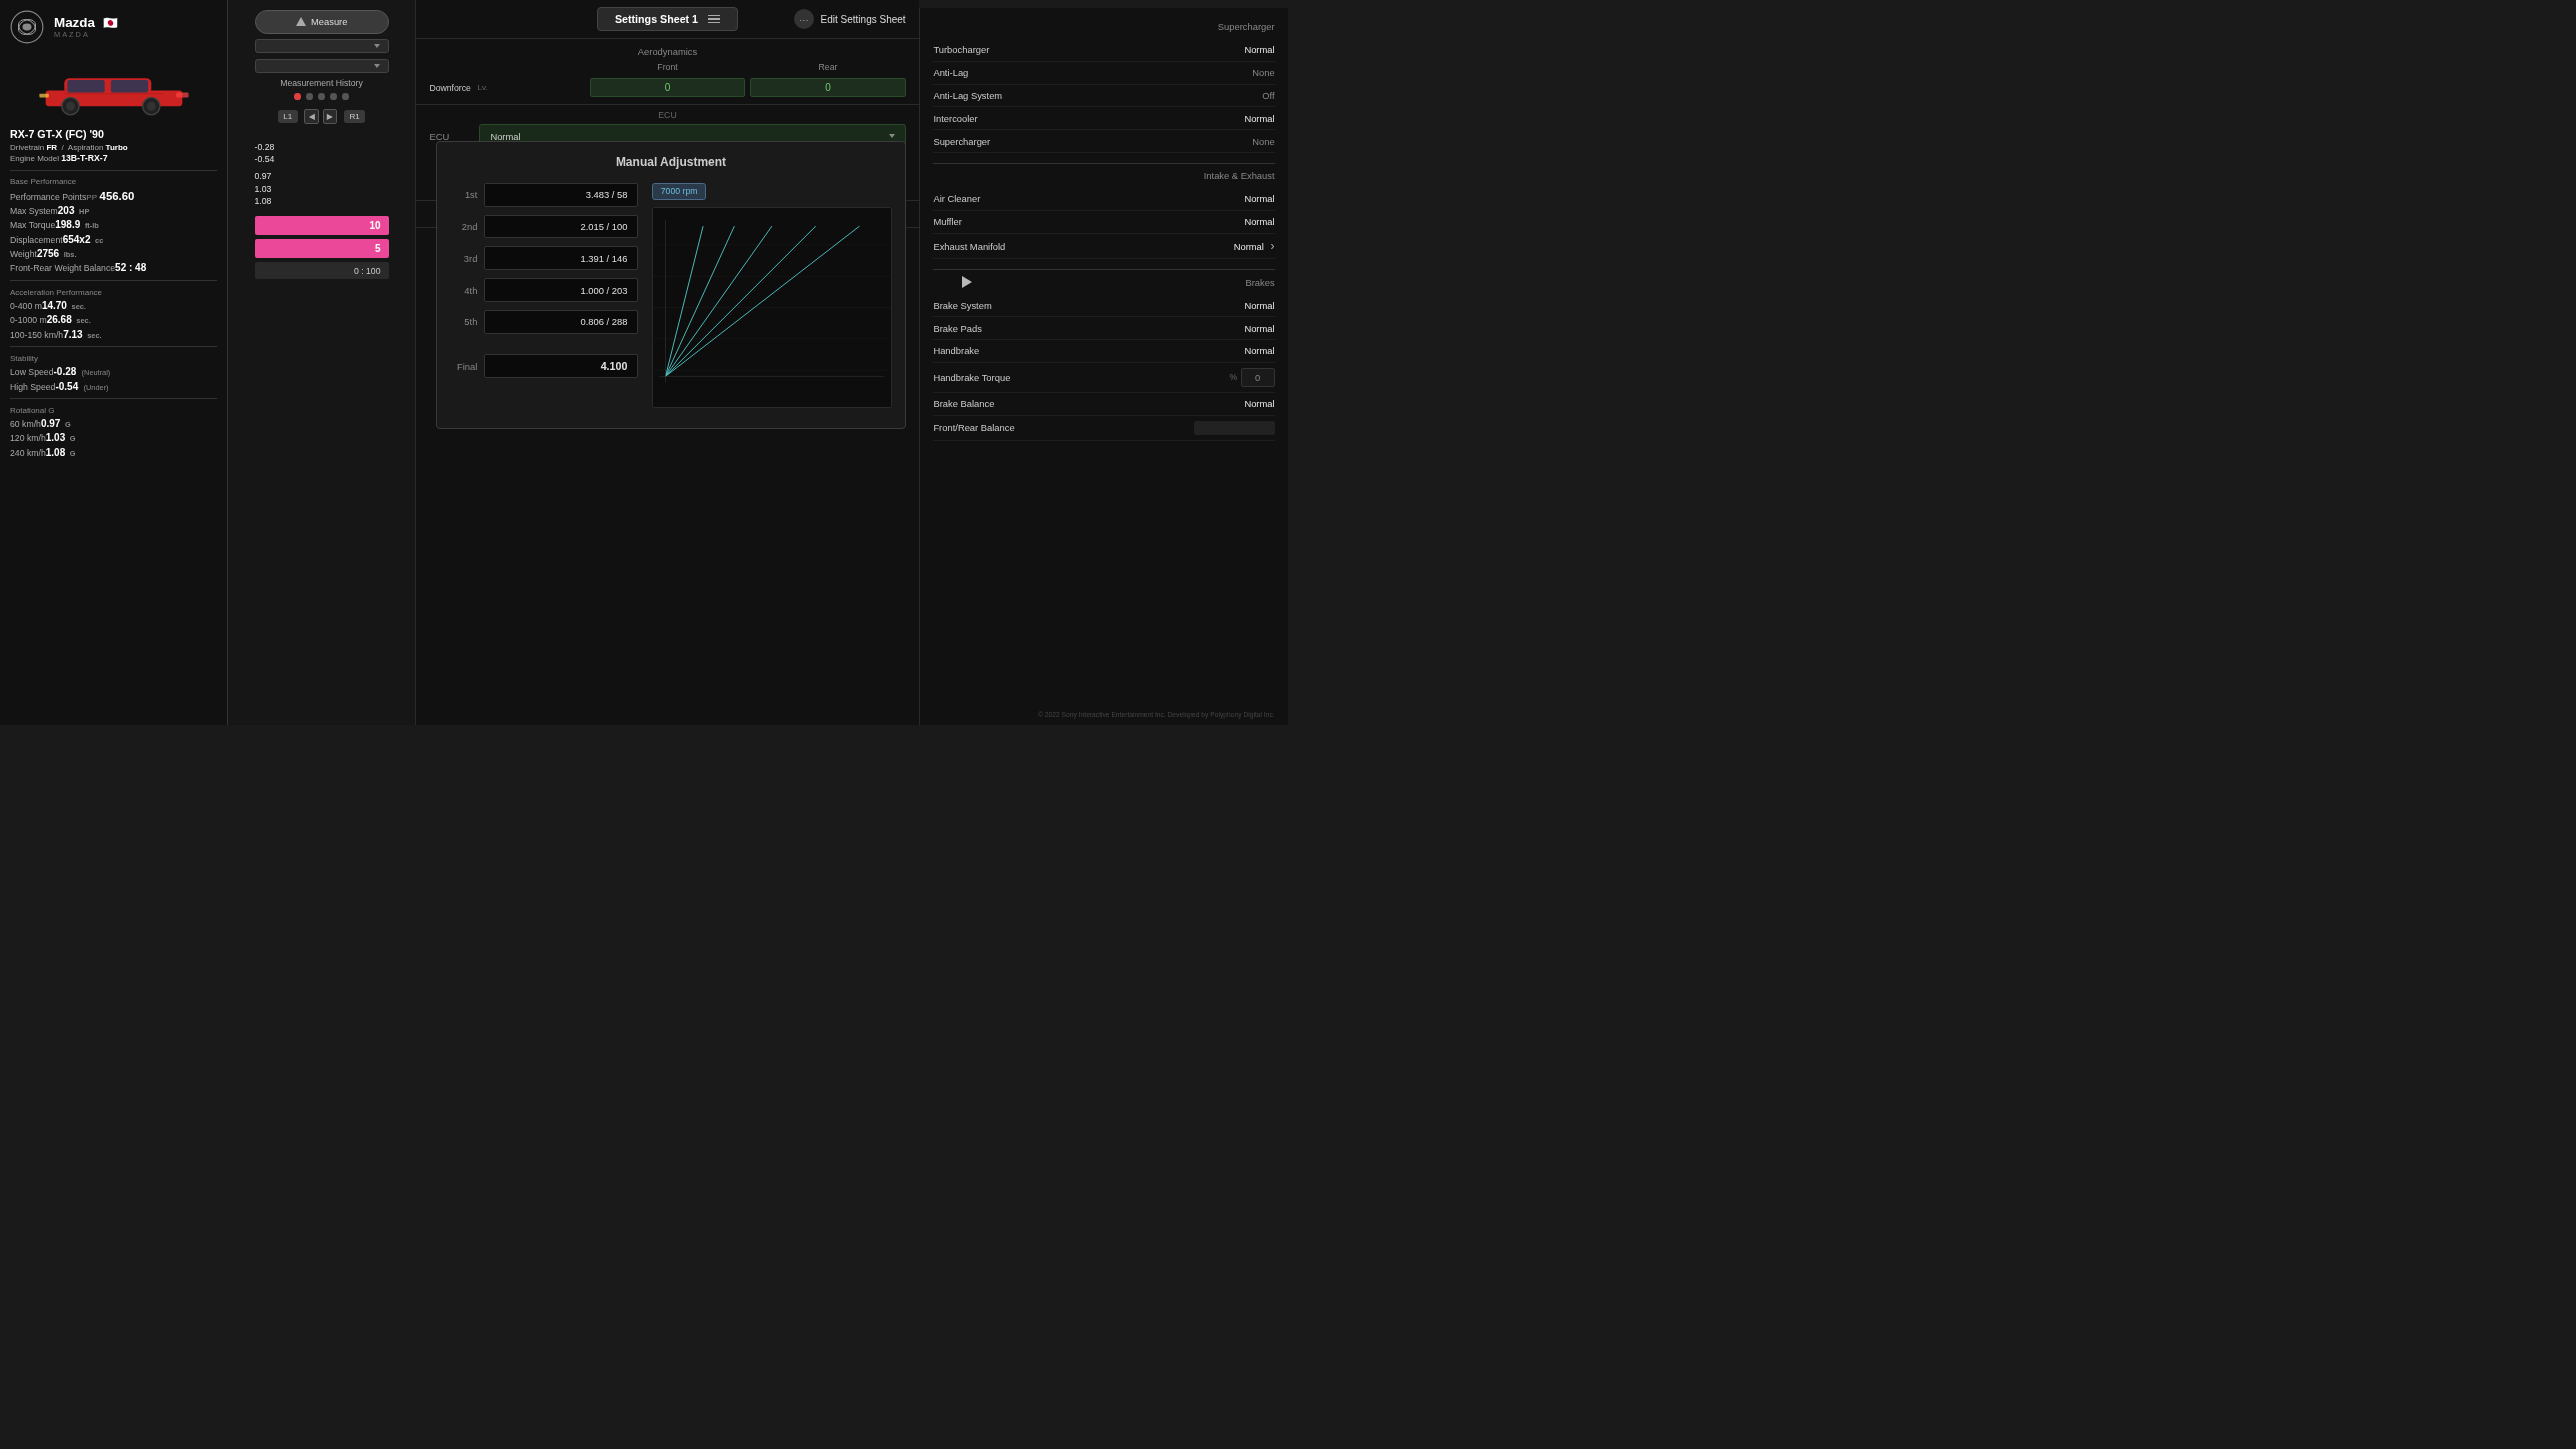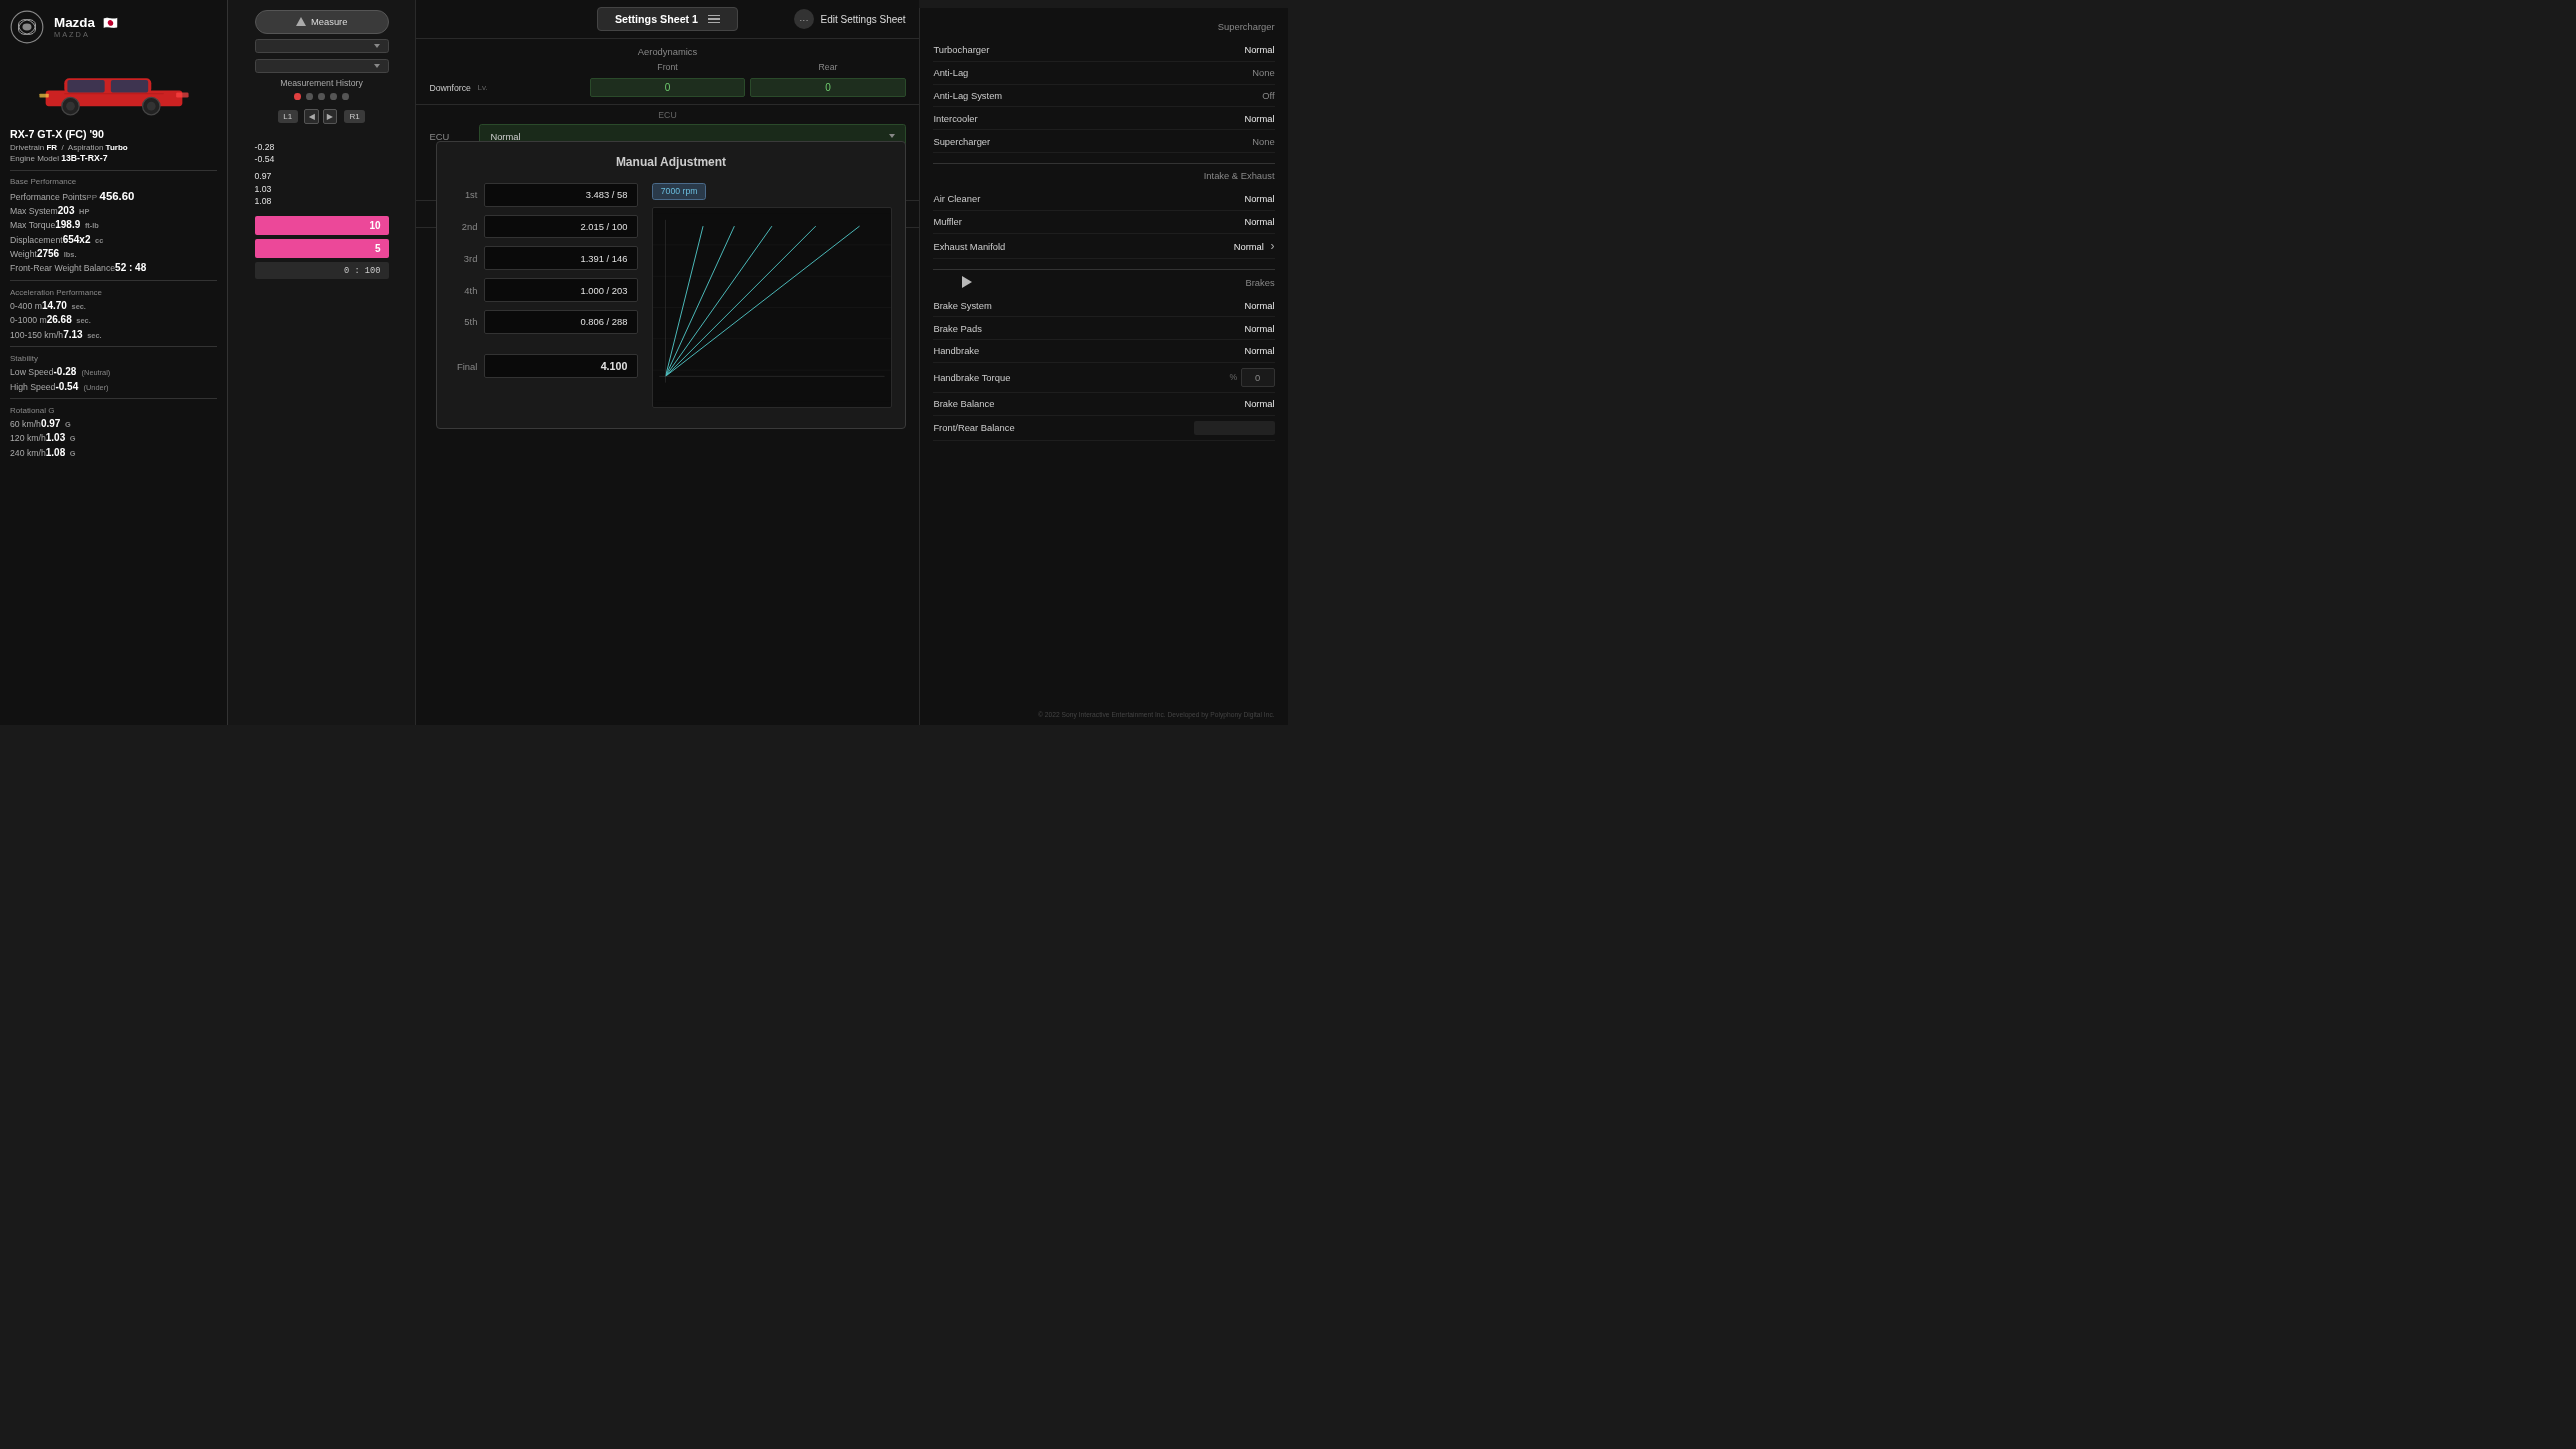--- a/index.html
+++ b/index.html
@@ -247,21 +247,20 @@
     }
 
     .balance-value {
       width: 134px;
       text-align: right;
       color: #ccc;
       font-size: 8.7px;
       padding: 3.4px 8px;
       background: #2a2a2a;
       border-radius: 2px;
-      font-family: Liberation Mono, monospace;
     }
 
     
     .main-content {
       position: absolute;
       left: 416px; top: 0;
       right: 369px;
       height: 100%;
       background: #111;
     }

